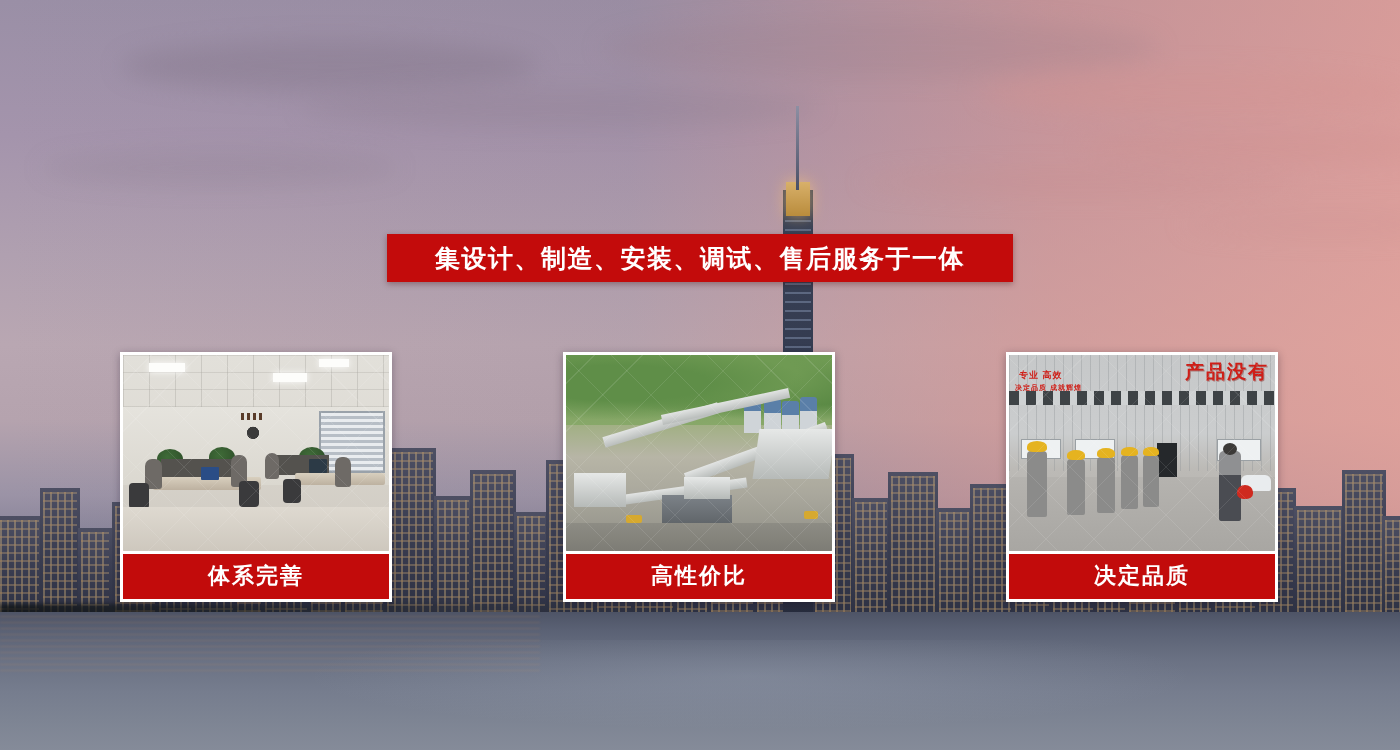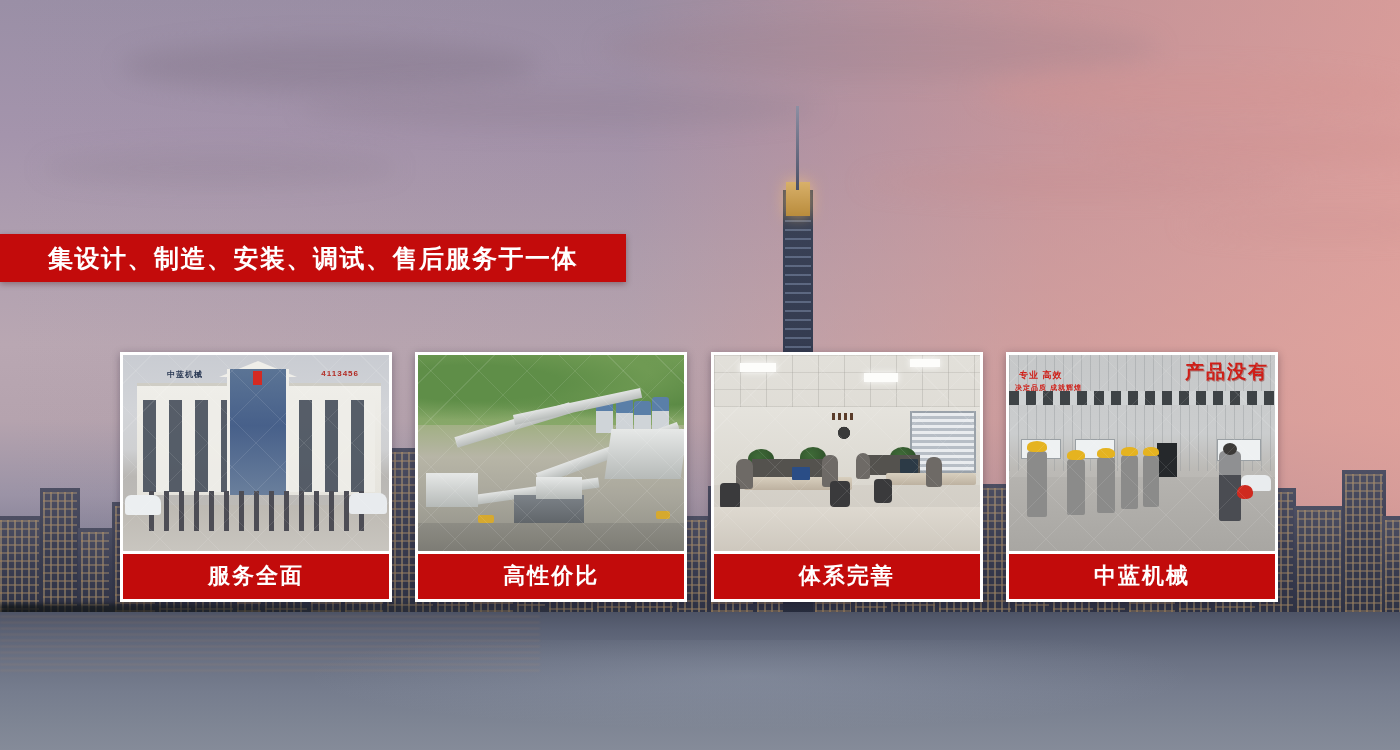--- a/index.html
+++ b/index.html
@@ -136,21 +136,21 @@
     font-weight:bold;
     letter-spacing:4px;
     line-height:1.15;
     text-shadow: 3px 4px 5px rgba(45,30,50,.45);
     white-space:nowrap;
   }
 
   
   .subtitle-wrap {
     position:absolute; left:0; right:0; top:234px;
-    display:flex; justify-content:flex-start;
+    display:flex; justify-content:center;
   }
   .subtitle {
     width:626px; height:48px;
     background:#c30b0b;
     color:#ffffff;
     font-size:25px;
     font-weight:bold;
     letter-spacing:1.5px;
     display:flex; align-items:center; justify-content:center;
     box-shadow:0 2px 6px rgba(60,10,10,.35);
@@ -447,59 +447,20 @@
   <div class="water-refl"></div>
   <div class="water-sheen"></div>
 
 
   <div class="subtitle-wrap">
     <div class="subtitle">集设计、制造、安装、调试、售后服务于一体</div>
   </div>
 
   <div class="cards">
 
-    <div class="card">
-      <div class="card-photo p1">
-        <div class="bldg"></div>
-        <div class="pediment"></div>
-        <div class="entry"></div>
-        <div class="flag"></div>
-        <div class="sign-left">中蓝机械</div>
-        <div class="sign-right">4113456</div>
-        <div class="plaza"></div>
-        <div class="staff"></div>
-        <div class="carL"></div>
-        <div class="carR"></div>
-        <div class="wm"></div>
-      </div>
-      <div class="card-label">服务全面</div>
-    </div>
-
-    <div class="card">
-      <div class="card-photo p2">
-        <div class="green"></div>
-        <div class="silo s1"></div>
-        <div class="silo s2"></div>
-        <div class="silo s3"></div>
-        <div class="silo s4"></div>
-        <div class="conv c1"></div>
-        <div class="conv c2"></div>
-        <div class="conv c3"></div>
-        <div class="conv c4"></div>
-        <div class="shed h1"></div>
-        <div class="shed h2"></div>
-        <div class="shed h3"></div>
-        <div class="shed h4"></div>
-        <div class="yard"></div>
-        <div class="dig1"></div>
-        <div class="dig2"></div>
-        <div class="wm"></div>
-      </div>
-      <div class="card-label">高性价比</div>
-    </div>
 
     <div class="card">
       <div class="card-photo p3">
         <div class="ceil"></div>
         <div class="panel pa"></div>
         <div class="panel pb"></div>
         <div class="panel pc"></div>
         <div class="wall"></div>
         <div class="decal"></div>
         <div class="blinds"></div>
@@ -519,20 +480,43 @@
         <div class="chair ch1"></div>
         <div class="chair ch2"></div>
         <div class="chair ch3"></div>
         <div class="floor"></div>
         <div class="wm"></div>
       </div>
       <div class="card-label">体系完善</div>
     </div>
 
     <div class="card">
+      <div class="card-photo p2">
+        <div class="green"></div>
+        <div class="silo s1"></div>
+        <div class="silo s2"></div>
+        <div class="silo s3"></div>
+        <div class="silo s4"></div>
+        <div class="conv c1"></div>
+        <div class="conv c2"></div>
+        <div class="conv c3"></div>
+        <div class="conv c4"></div>
+        <div class="shed h1"></div>
+        <div class="shed h2"></div>
+        <div class="shed h3"></div>
+        <div class="shed h4"></div>
+        <div class="yard"></div>
+        <div class="dig1"></div>
+        <div class="dig2"></div>
+        <div class="wm"></div>
+      </div>
+      <div class="card-label">高性价比</div>
+    </div>
+
+    <div class="card">
       <div class="card-photo p4">
         <div class="fwall"></div>
         <div class="bigtext">产品没有</div>
         <div class="smalltext1">专业    高效</div>
         <div class="smalltext2">决定品质   成就辉煌</div>
         <div class="strip"></div>
         <div class="win w1"></div>
         <div class="win w2"></div>
         <div class="win w3"></div>
         <div class="door"></div>
@@ -546,17 +530,17 @@
         <div class="worker wk4"></div>
         <div class="hat ht4"></div>
         <div class="worker wk5"></div>
         <div class="hat ht5"></div>
         <div class="carw"></div>
         <div class="mgr"></div>
         <div class="mgrhead"></div>
         <div class="redhat"></div>
         <div class="wm"></div>
       </div>
-      <div class="card-label">中蓝机械</div>
+      <div class="card-label">决定品质</div>
     </div>
 
   </div>
 </div>
 
 </body></html>

